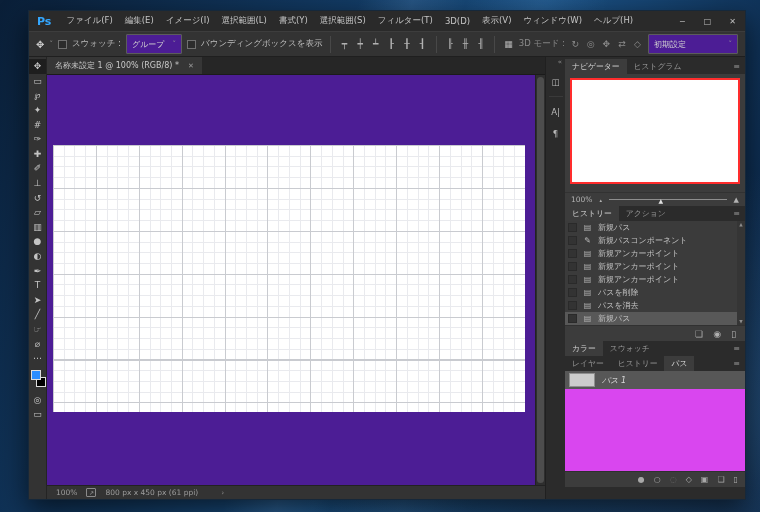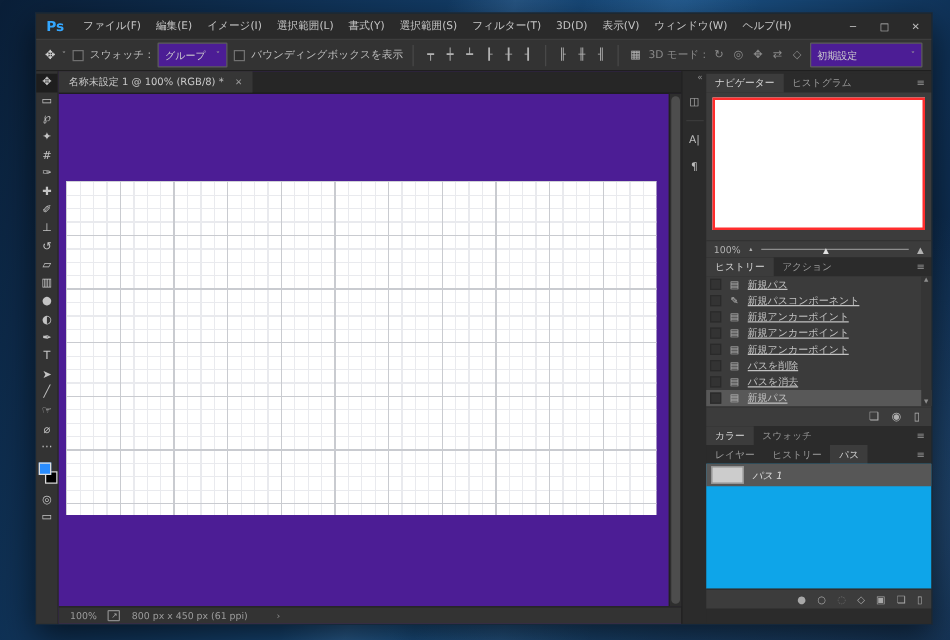--- a/index.html
+++ b/index.html
@@ -84,24 +84,24 @@
   .nav-footer{ height:14px; background:#3c3c3c; border-top:1px solid #323232; display:flex; align-items:center; gap:7px; padding:0 6px; font-size:7.5px; color:#b2b2b2; }
   .zoom-sm{ font-size:5px; color:#b2b2b2; }
   .zoom-lg{ font-size:7px; color:#b2b2b2; }
   .slider-track{ flex:1; height:1px; background:#8d8d8d; position:relative; }
   .slider-thumb{ position:absolute; left:42%; top:-2px; font-size:6px; color:#e0e0e0; }
   .hist-list{ height:104px; background:#3b3b3b; position:relative; }
   .hist-row{ height:13px; display:flex; align-items:center; gap:5px; padding-left:3px; font-size:8px; color:#c2c2c2; }
   .hist-row.selected{ background:#585858; }
   .hist-check{ width:9px; height:9px; background:#333333; border:1px solid #2a2a2a; flex:0 0 auto; }
   .hist-icon{ width:11px; text-align:center; font-size:8px; color:#b8b8b8; flex:0 0 auto; }
-  .hist-label{ white-space:nowrap; overflow:hidden;text-decoration:underline; }
+  .hist-label{ white-space:nowrap; overflow:hidden; }
   .hist-scroll{ position:absolute; right:0; top:0; bottom:0; width:8px; background:#353535; display:flex; flex-direction:column; justify-content:space-between; align-items:center; font-size:4.5px; color:#8d8d8d; padding:1px 0; }
   .hist-footer{ height:16px; background:#3c3c3c; border-top:1px solid #313131; display:flex; align-items:center; justify-content:flex-end; gap:10px; padding-right:9px; font-size:9px; color:#b0b0b0; }
-  .paths-body{ height:100px; background:#0ea5e9;font-style:italic; }
+  .paths-body{ height:100px; background:#d946ef;font-style:italic; }
   .path-row{ height:18px; background:#575757; display:flex; align-items:center; gap:7px; padding-left:4px; font-size:8px; color:#dcdcdc; }
   .path-thumb{ width:26px; height:14px; background:#cccccc; border:1px solid #8f8f8f; }
   .paths-footer{ height:16px; background:#3c3c3c; border-top:1px solid #2f2f2f; display:flex; align-items:center; justify-content:flex-end; gap:9px; padding-right:7px; font-size:8px; color:#a8a8a8; }
   .icon-dim{ color:#6f6f6f; }
   .dock-fill{ flex:1; background:#2b2b2b; }
 </style>
 </head>
 <body>
 
 <div class="stage">

